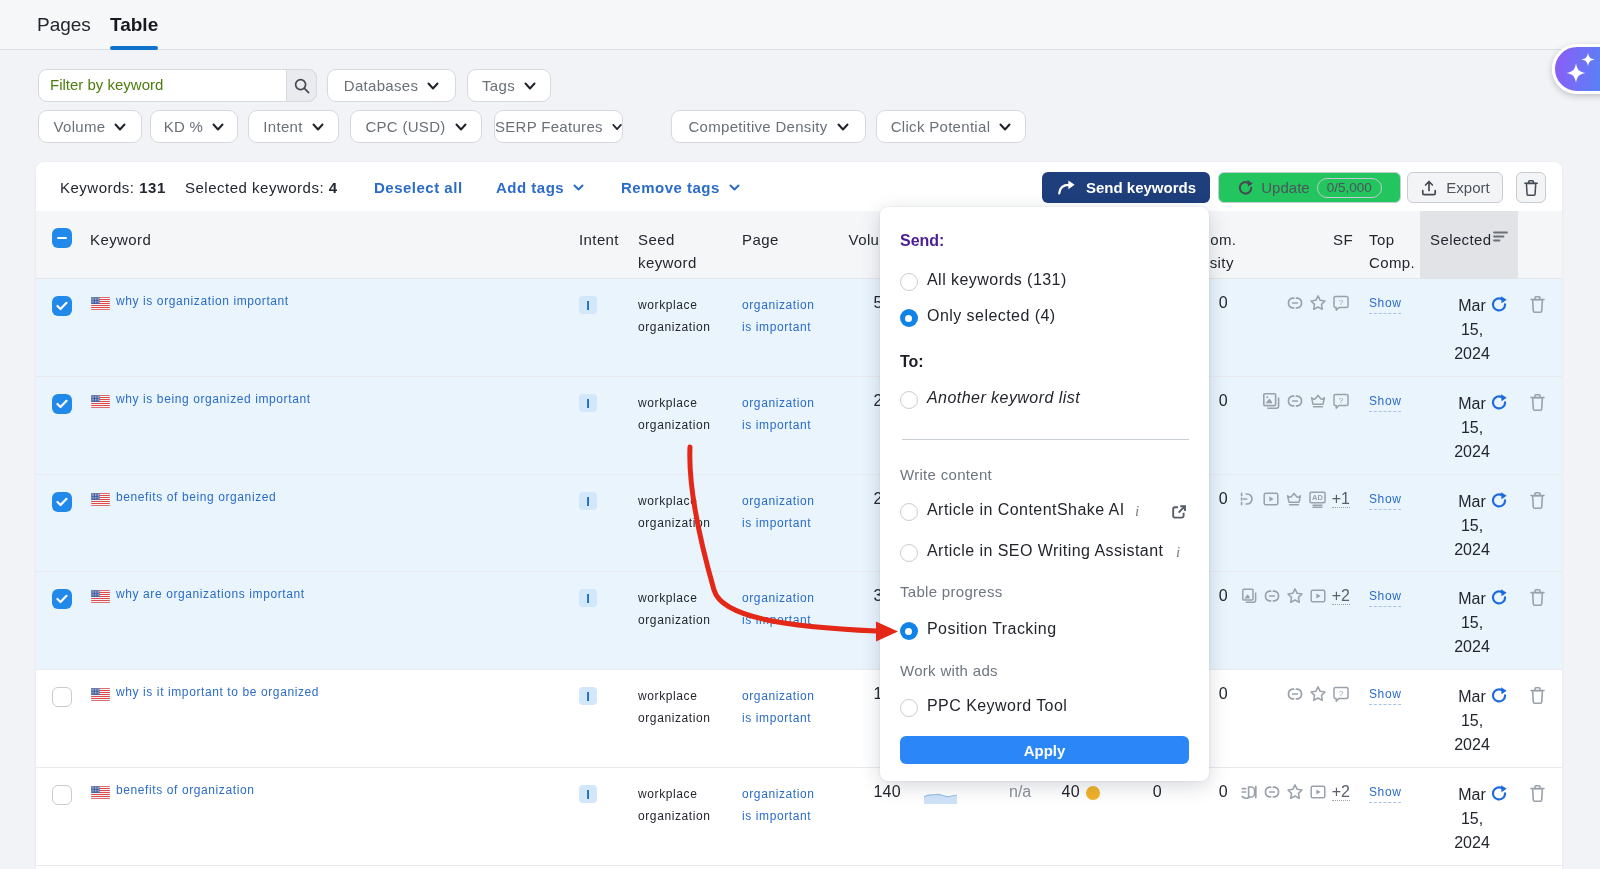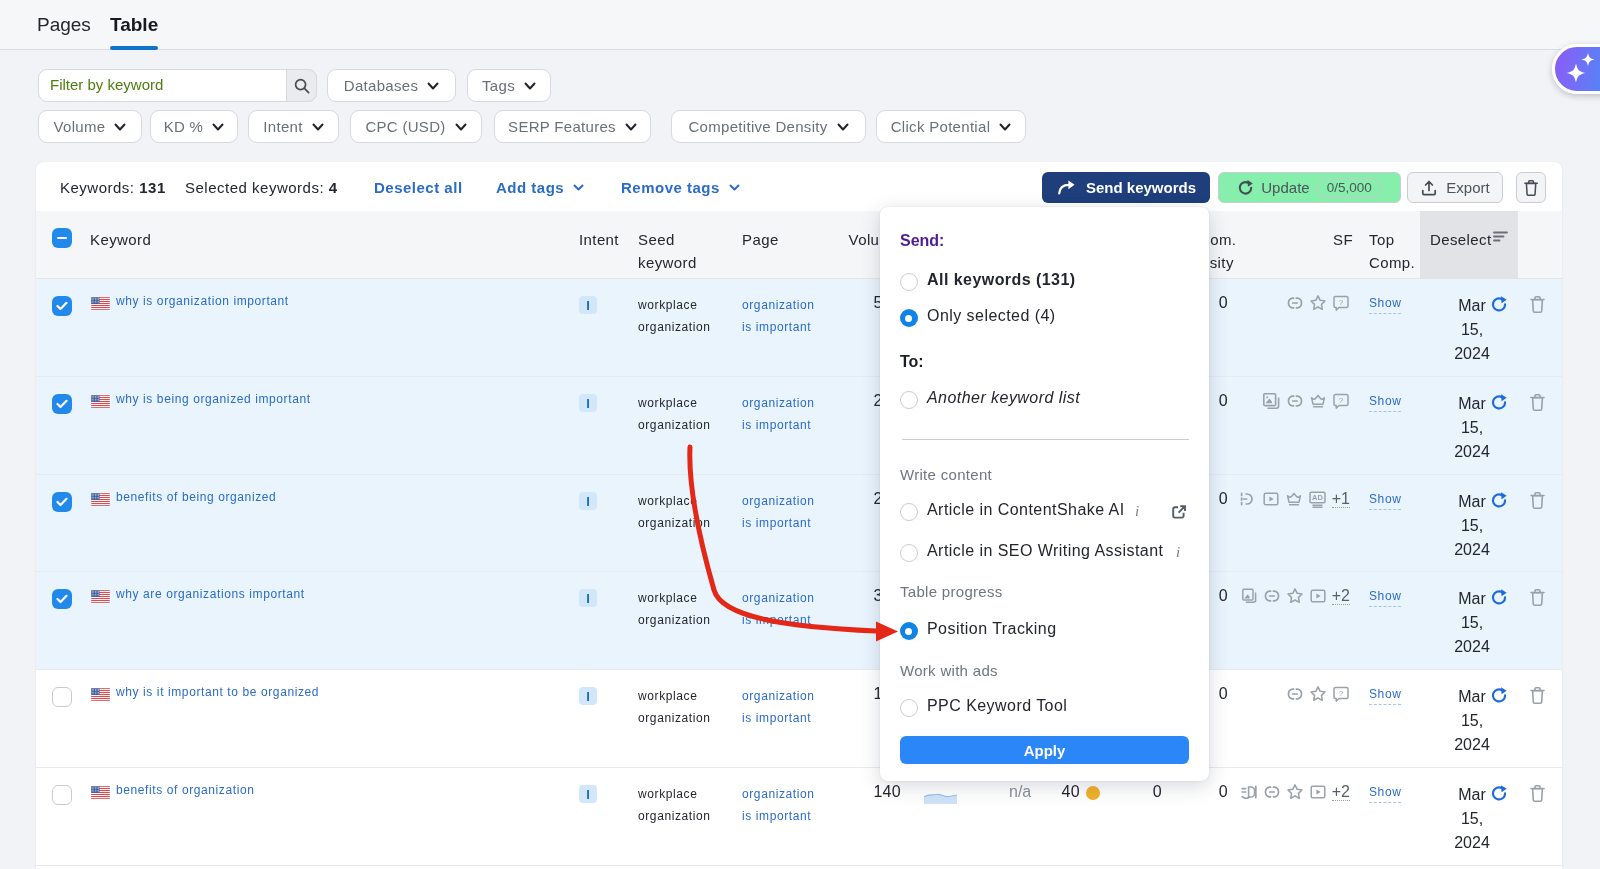--- a/index.html
+++ b/index.html
@@ -42,21 +42,21 @@
     </svg></div>
 <div class="pill" style="left:150px;top:110px;width:88px">KD % <svg width="12" height="8" viewBox="0 0 12 8" fill="none" style="">
       <path d="M1.5 1.5 L6.0 6.5 L10.5 1.5" stroke="#1f242b" stroke-width="2" stroke-linecap="round" stroke-linejoin="round" fill="none"></path>
     </svg></div>
 <div class="pill" style="left:248px;top:110px;width:91px">Intent <svg width="12" height="8" viewBox="0 0 12 8" fill="none" style="">
       <path d="M1.5 1.5 L6.0 6.5 L10.5 1.5" stroke="#1f242b" stroke-width="2" stroke-linecap="round" stroke-linejoin="round" fill="none"></path>
     </svg></div>
 <div class="pill" style="left:350px;top:110px;width:132px">CPC (USD) <svg width="12" height="8" viewBox="0 0 12 8" fill="none" style="">
       <path d="M1.5 1.5 L6.0 6.5 L10.5 1.5" stroke="#1f242b" stroke-width="2" stroke-linecap="round" stroke-linejoin="round" fill="none"></path>
     </svg></div>
-<div class="pill" style="left:494px;top:110px;width:157px">SERP Features <svg width="12" height="8" viewBox="0 0 12 8" fill="none" style="">
+<div class="pill" style="left:494px;top:110px;width:129px">SERP Features <svg width="12" height="8" viewBox="0 0 12 8" fill="none" style="">
       <path d="M1.5 1.5 L6.0 6.5 L10.5 1.5" stroke="#1f242b" stroke-width="2" stroke-linecap="round" stroke-linejoin="round" fill="none"></path>
     </svg></div>
 <div class="pill" style="left:671px;top:110px;width:195px">Competitive Density <svg width="12" height="8" viewBox="0 0 12 8" fill="none" style="">
       <path d="M1.5 1.5 L6.0 6.5 L10.5 1.5" stroke="#1f242b" stroke-width="2" stroke-linecap="round" stroke-linejoin="round" fill="none"></path>
     </svg></div>
 <div class="pill" style="left:876px;top:110px;width:150px">Click Potential <svg width="12" height="8" viewBox="0 0 12 8" fill="none" style="">
       <path d="M1.5 1.5 L6.0 6.5 L10.5 1.5" stroke="#1f242b" stroke-width="2" stroke-linecap="round" stroke-linejoin="round" fill="none"></path>
     </svg></div>
 <div class="ab" style="left:36px;top:162px;width:1526px;height:707px;background:#fff;border-radius:8px 8px 0 0;box-shadow:0 1px 3px rgba(30,40,60,.08)"></div>
 <div class="ab" style="left:60px;top:179px;font-size:15px;letter-spacing:.5px;color:#22262e">Keywords: <b>131</b></div>
@@ -65,21 +65,21 @@
 <div class="ab" style="left:496px;top:179px;font-size:15px;letter-spacing:.5px;font-weight:700;color:#2b6cc8;display:flex;align-items:center;gap:9px">Add tags <svg width="11" height="7" viewBox="0 0 11 7" fill="none" style="">
       <path d="M1.5 1.5 L5.5 5.5 L9.5 1.5" stroke="#2b6cc8" stroke-width="2" stroke-linecap="round" stroke-linejoin="round" fill="none"></path>
     </svg></div>
 <div class="ab" style="left:621px;top:179px;font-size:15px;letter-spacing:.5px;font-weight:700;color:#2b6cc8;display:flex;align-items:center;gap:9px">Remove tags <svg width="11" height="7" viewBox="0 0 11 7" fill="none" style="">
       <path d="M1.5 1.5 L5.5 5.5 L9.5 1.5" stroke="#2b6cc8" stroke-width="2" stroke-linecap="round" stroke-linejoin="round" fill="none"></path>
     </svg></div>
 <div class="btn" style="left:1042px;top:172px;width:168px;background:#1e3e7c;color:#fff;font-weight:700;gap:9px"><svg width="21" height="17" viewBox="0 0 21 17" fill="none" style="">
       <path d="M3.2 14.5 C3.6 8.2 7.5 5.8 13 5.8" stroke="#fff" stroke-width="2.2" fill="none" stroke-linecap="round"></path>
       <path d="M12.4 1.4 L18.6 5.8 L12.4 10.2 Z" fill="#fff" stroke="none"></path>
     </svg> Send keywords</div>
-<div class="btn" style="left:1218px;top:172px;width:183px;background:#86efac;border:1px solid #c9ccd2;color:#4e545d;gap:7px"><svg width="17" height="17" viewBox="0 0 17 17" fill="none" style="">
+<div class="btn" style="left:1218px;top:172px;width:183px;background:#22c55e;border:1px solid #c9ccd2;color:#4e545d;gap:7px"><svg width="17" height="17" viewBox="0 0 17 17" fill="none" style="">
       <g transform="scale(0.8947368421052632)">
         <path d="M12.6 4.3 A6.4 6.4 0 1 0 15.9 9.9" stroke="#454b55" stroke-width="2.3" fill="none" stroke-linecap="round"></path>
         <path d="M11.7 1.2 L17.6 4.9 L12.2 8.7 Z" fill="#454b55"></path>
       </g>
     </svg> Update <span style="border:1px solid #c4c8cf;border-radius:999px;font-size:13.5px;padding:1px 9px 2px;color:#4e545d">0/5,000</span></div>
 <div class="btn" style="left:1407px;top:172px;width:96px;background:#f3f4f6;border:1px solid #c9ccd2;color:#4e545d;gap:8px"><svg width="18" height="18" viewBox="0 0 18 18" fill="none" style="">
       <path d="M9 11.5 V2.5 M9 2.5 L5.6 6 M9 2.5 L12.4 6" stroke="#454b55" stroke-width="1.7" stroke-linecap="round" stroke-linejoin="round"></path>
       <path d="M2.8 11.5 v3 a1.2 1.2 0 0 0 1.2 1.2 h10 a1.2 1.2 0 0 0 1.2 -1.2 v-3" stroke="#454b55" stroke-width="1.7" stroke-linecap="round"></path>
     </svg> Export</div>
 <div class="btn" style="left:1516px;top:172px;width:30px;background:#f3f4f6;border:1px solid #c9ccd2">
@@ -98,21 +98,21 @@
   </div>
 <div class="hdrtxt" style="left:90px;top:228px">Keyword</div>
 <div class="hdrtxt" style="left:579px;top:228px">Intent</div>
 <div class="hdrtxt" style="left:638px;top:228px">Seed<br>keyword</div>
 <div class="hdrtxt" style="left:742px;top:228px">Page</div>
 <div class="hdrtxt" style="left:830px;top:228px;width:71px;text-align:right">Volume</div>
 <div class="hdrtxt" style="left:1199px;top:228px">Com.</div>
 <div class="hdrtxt" style="left:1181px;top:251px">Density</div>
 <div class="hdrtxt" style="left:1333px;top:228px">SF</div>
 <div class="hdrtxt" style="left:1369px;top:228px">Top<br>Comp.</div>
-<div class="hdrtxt" style="left:1430px;top:228px">Deselect</div>
+<div class="hdrtxt" style="left:1430px;top:228px">Selected</div>
 <div class="ab" style="left:1493px;top:229px"><svg width="16" height="12" viewBox="0 0 16 12" fill="none" style="">
       <path d="M1 1.5 h13 M1 5.5 h9.5 M1 9.5 h5.5" stroke="#6a7078" stroke-width="1.8" stroke-linecap="round"></path>
     </svg></div>
 <div class="ab" style="left:36px;top:279px;width:1526px;height:98px;background:#e9f4fd;border-bottom:1px solid #e8eaee"></div>
 <div class="cb on" style="left:52px;top:296px">
     <svg width="12" height="10" viewBox="0 0 12 10">
       <path d="M1.5 5 L4.5 8 L10.5 1.8" stroke="#fff" stroke-width="2.2" fill="none" stroke-linecap="round" stroke-linejoin="round"></path>
     </svg>
   </div>
 <svg width="19" height="13" viewBox="0 0 19 13" style="position:absolute;left:91px;top:297px">
@@ -582,21 +582,21 @@
       <path d="M0 8 C4 4.5 8 6.5 12 5.5 C17 4.2 20 8.5 25 7.5 L33 6 L33 15 L0 15 Z" fill="#cfe3f8"></path>
       <path d="M0 8 C4 4.5 8 6.5 12 5.5 C17 4.2 20 8.5 25 7.5 L33 6" stroke="#9cc0ec" stroke-width="1.2" fill="none"></path>
     </svg></div>
 <div class="ab" style="left:1009px;top:783px;font-size:16px;color:#8b919b">n/a</div>
 <div class="num" style="left:1040px;top:783px;width:40px">40</div>
 <div class="ab" style="left:1086px;top:786px;width:14px;height:14px;border-radius:50%;background:#f2b12a"></div>
 <div class="num" style="left:1130px;top:783px;width:32px">0</div>
 <div class="ab" style="left:880px;top:207px;width:329px;height:574px;background:#fff;border-radius:8px;box-shadow:0 5px 20px rgba(30,40,60,.18),0 0 2px rgba(30,40,60,.12);z-index:50"></div>
 <div class="ab" style="left:900px;top:232px;font-size:16px;font-weight:700;color:#4c1d95;z-index:51">Send:</div>
 <div class="radio off" style="left:899.6px;top:273px;z-index:51"></div>
-<div class="plabel" style="left:927px;top:271px;z-index:51;font-weight:bold;">All keywords (131)</div>
+<div class="plabel" style="left:927px;top:271px;z-index:51;">All keywords (131)</div>
 <div class="radio on" style="left:899.6px;top:309px;z-index:51"></div>
 <div class="plabel" style="left:927px;top:307px;z-index:51;">Only selected (4)</div>
 <div class="ab" style="left:900px;top:353px;font-size:16px;font-weight:700;color:#1b1e24;z-index:51">To:</div>
 <div class="radio off" style="left:899.6px;top:391px;z-index:51"></div>
 <div class="plabel" style="left:927px;top:389px;z-index:51;font-style:italic;">Another keyword list</div>
 <div class="ab" style="left:902px;top:439px;width:287px;height:1px;background:#c9cdd4;z-index:51"></div>
 <div class="pgray" style="left:900px;top:466px;z-index:51;">Write content</div>
 <div class="radio off" style="left:899.6px;top:503px;z-index:51"></div>
 <div class="plabel" style="left:927px;top:501px;z-index:51;">Article in ContentShake AI</div>
 <div class="ab" style="left:1135px;top:503px;font-family:'Liberation Serif',serif;font-style:italic;font-size:15px;color:#7a808a;z-index:51">i</div>

